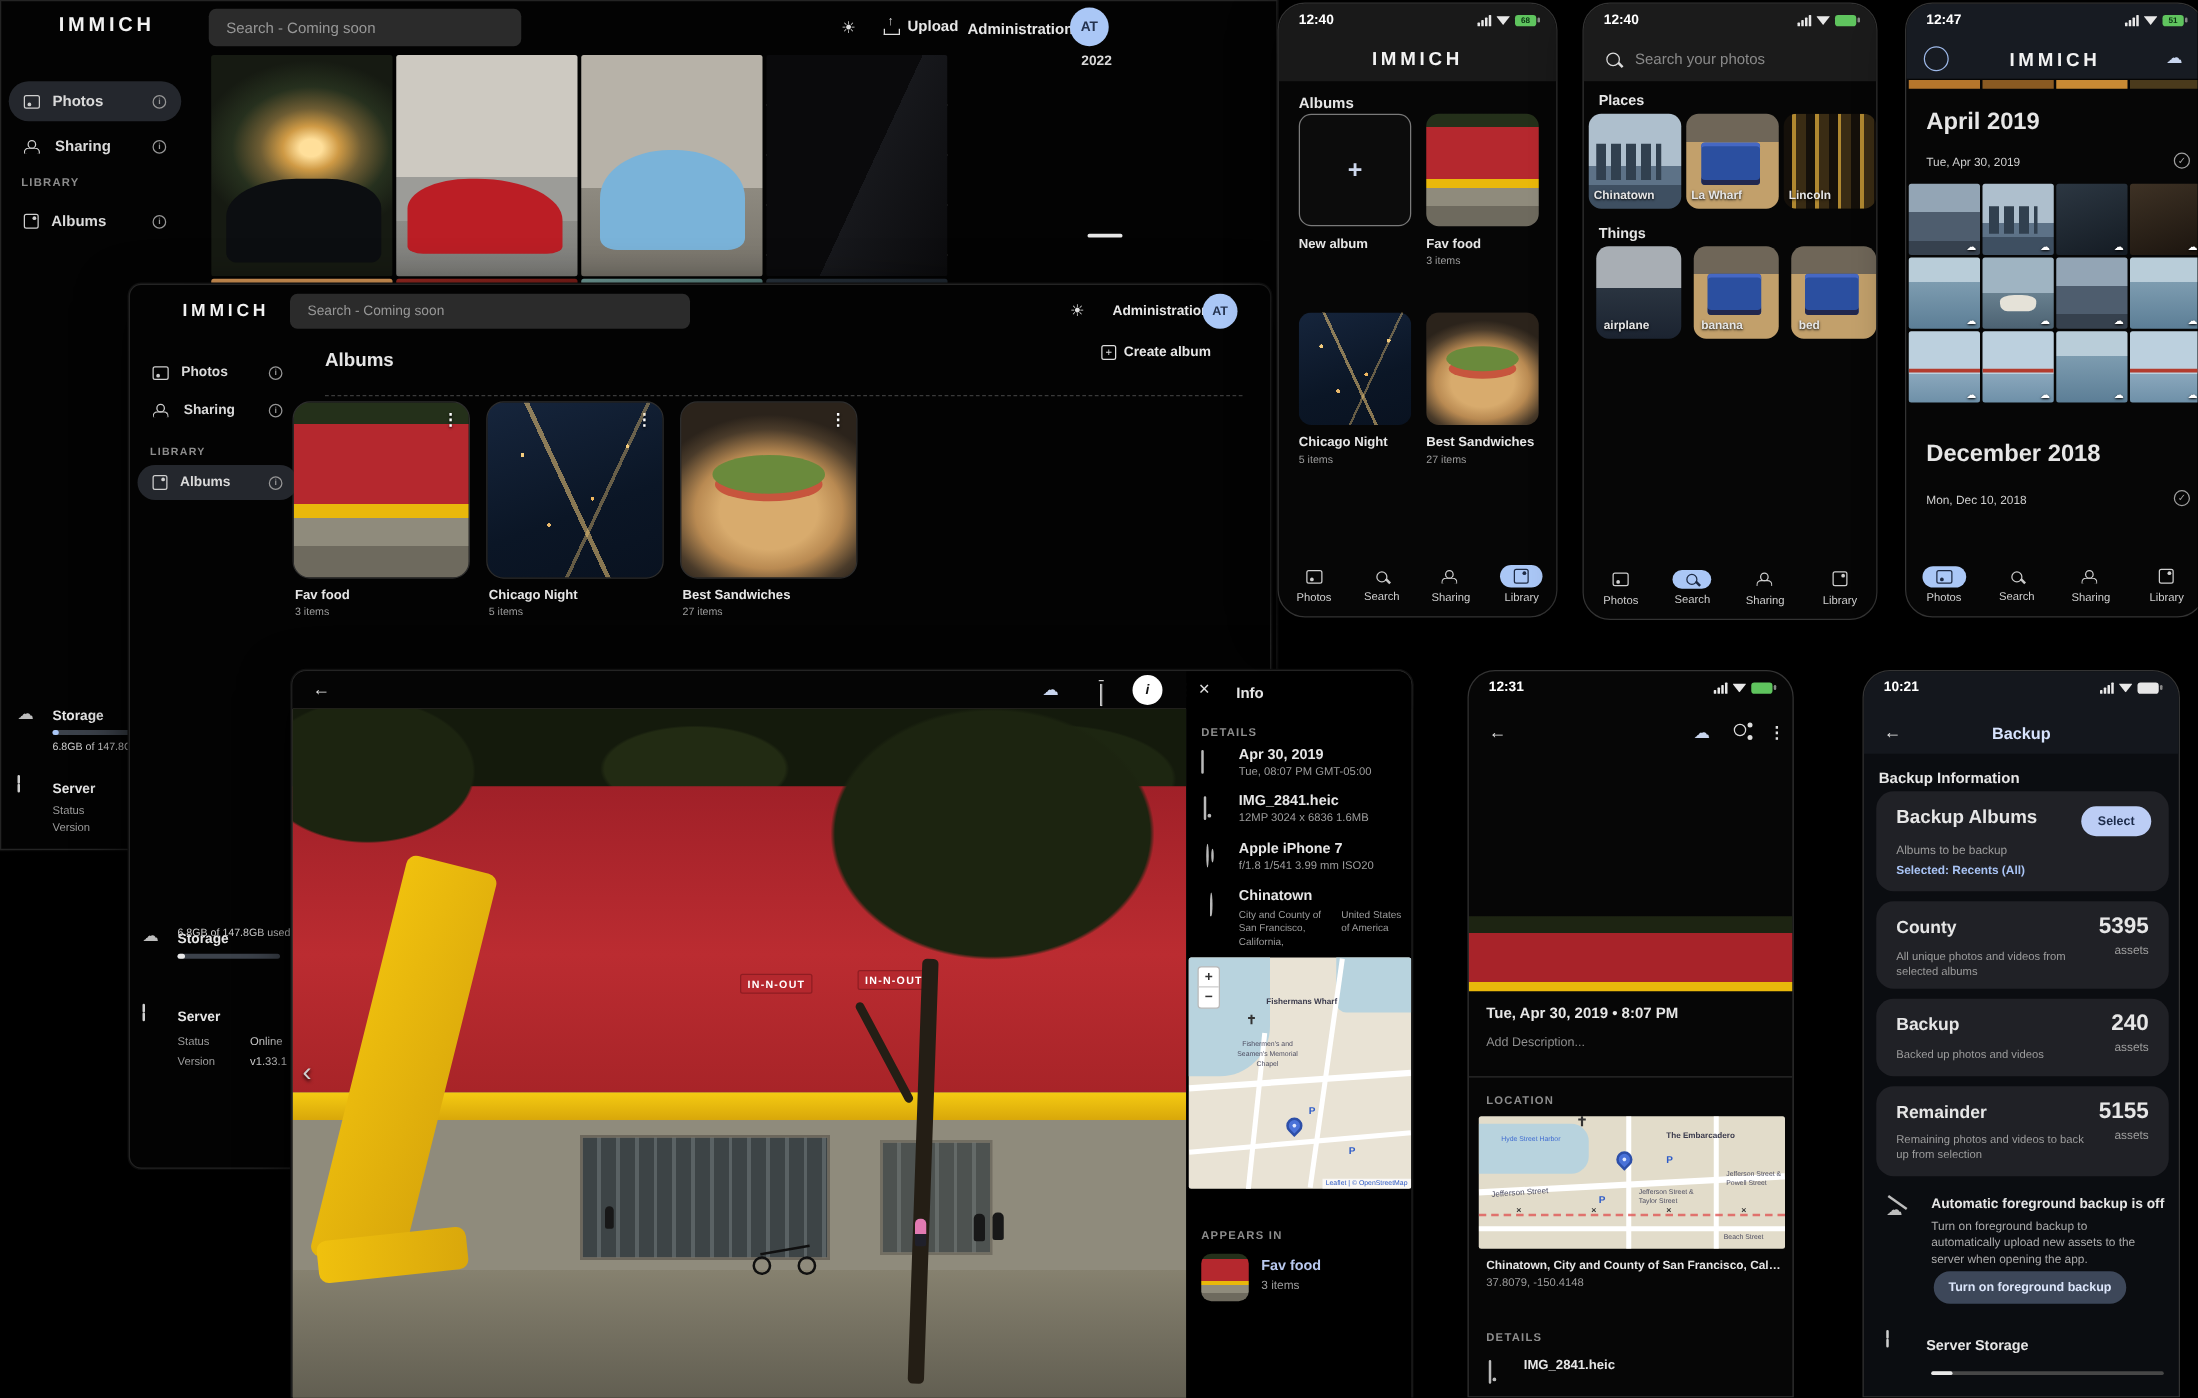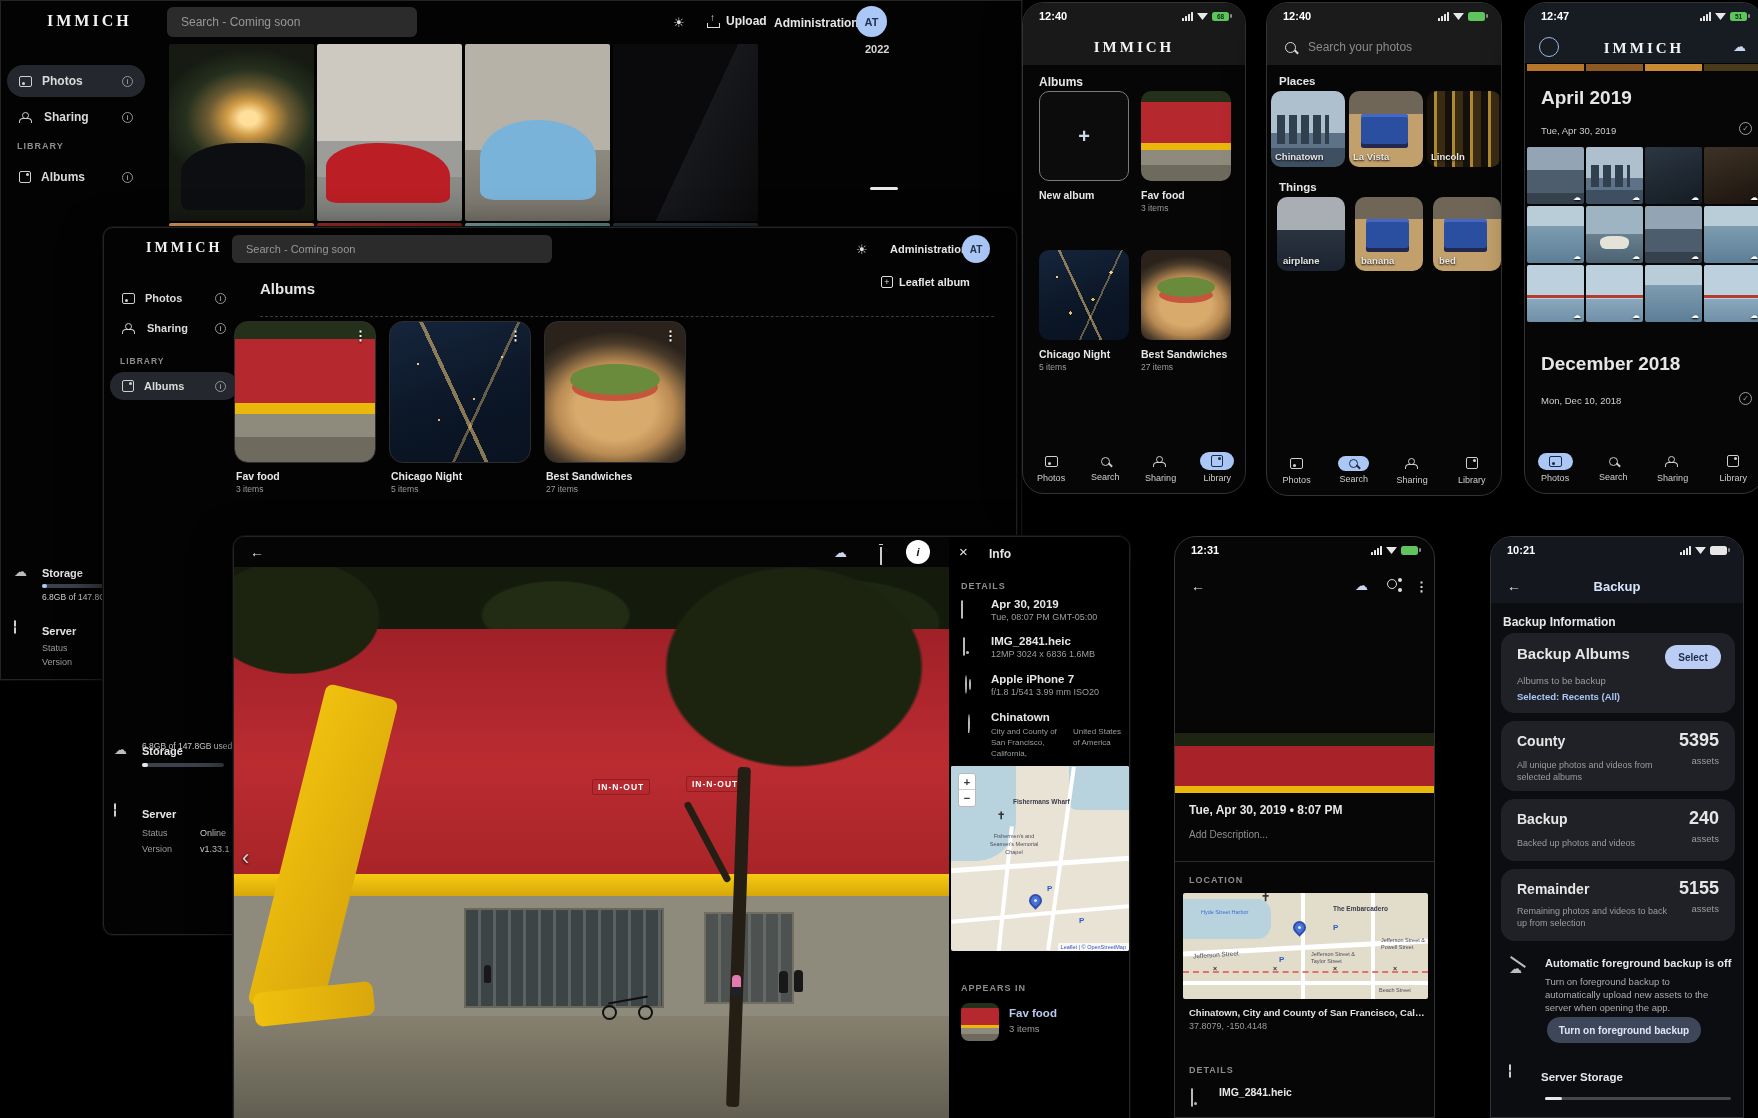--- a/index.html
+++ b/index.html
@@ -3,21 +3,21 @@
 <meta charset="utf-8">
 <style>
 *{margin:0;padding:0;box-sizing:border-box}
 html,body{width:1758px;height:1118px;background:#000;overflow:hidden;position:relative;
   font-family:"Liberation Sans",sans-serif;color:#e6e6e6;-webkit-font-smoothing:antialiased}
 .abs{position:absolute}
 .win{position:absolute;background:#030303;border:1px solid #242424;border-radius:10px;overflow:hidden;
   box-shadow:0 12px 40px rgba(0,0,0,.85),0 0 0 1px #151515}
 .phone{position:absolute;background:#060606;border:1px solid #333;border-radius:22px;overflow:hidden;
   box-shadow:0 10px 36px rgba(0,0,0,.9)}
-.serif{font-family:Liberation Serif, serif;letter-spacing:3px;font-weight:bold;color:#f2f2f2}
+.serif{font-family:Liberation Sans, sans-serif;letter-spacing:3px;font-weight:bold;color:#f2f2f2}
 .ring{border-radius:50%;background:conic-gradient(#e5493f,#f2a63c,#f5e04a,#57b950,#3b7bd8,#9048c8,#e5493f);position:relative}
 .ring::after{content:"";position:absolute;inset:32%;background:#000;border-radius:50%}
 .searchbar{background:#2b2b2b;border-radius:6px;color:#979797;display:flex;align-items:center;padding:0 14px;font-size:12px}
 .srow{display:flex;align-items:center;gap:10px;padding:0 12px;height:32px;border-radius:17px;font-size:12px;font-weight:bold;color:#dadada}
 .srow.active{background:#24272d}
 .flex1{flex:1}
 .seclab{font-size:9px;letter-spacing:1px;color:#8d8d8d;font-weight:bold}
 .inf{width:11px;height:11px;border:1px solid #969696;border-radius:50%;color:#969696;font-size:7px;
   display:inline-flex;align-items:center;justify-content:center;flex:none}
 .inf::after{content:"i"}
@@ -280,21 +280,21 @@
     <span class="abs t-b" style="left:38px;top:538px;font-size:11px">Server</span>
     <span class="abs gray" style="left:38px;top:558px;font-size:9px">Status</span>
     <span class="abs" style="left:96px;top:558px;font-size:9px;color:#d6d6d6">Online</span>
     <span class="abs gray" style="left:38px;top:574px;font-size:9px">Version</span>
     <span class="abs" style="left:96px;top:574px;font-size:9px;color:#d6d6d6">v1.33.1</span>
   </div>
 
   <span class="abs t-b" style="left:156px;top:52px;font-size:15px">Albums</span>
   <div class="abs" style="left:777px;top:48px;display:flex;align-items:center;gap:6px">
     <span style="width:12px;height:12px;border:1.3px solid #ddd;border-radius:2px;display:inline-flex;align-items:center;justify-content:center;font-size:9px;color:#ddd">+</span>
-    <span style="font-size:11px;font-weight:bold">Leaflet album</span>
+    <span style="font-size:11px;font-weight:bold">Create album</span>
   </div>
   <div class="abs" style="left:156px;top:88px;width:734px;border-top:1px dashed #3a3a3a"></div>
 
   <div class="acard g-innout-sm" style="left:130px;top:93px;width:142px;height:142px">
     <span class="cdots"></span>
   </div>
   <span class="abs t-b" style="left:132px;top:242px;font-size:10.5px">Fav food</span>
   <span class="abs gray" style="left:132px;top:256px;font-size:8.5px">3 items</span>
 
   <div class="acard g-chicago" style="left:285px;top:93px;width:142px;height:142px">
@@ -477,21 +477,21 @@
   <div class="abs" style="left:10px;top:30px;right:10px;height:28px;display:flex;align-items:center;gap:12px;padding:0 8px">
     <span class="imag" style="color:#dcdcdc;width:11px;height:11px"></span>
     <span style="color:#8a8a8a;font-size:12px">Search your photos</span>
   </div>
   <span class="abs t-b" style="left:12px;top:72px;font-size:11.5px">Places</span>
 
   <div class="abs g-skyline" style="left:4px;top:88px;width:74px;height:76px;border-radius:10px"></div>
   <div class="abs g-battery" style="left:82px;top:88px;width:74px;height:76px;border-radius:10px"></div>
   <div class="abs g-lincoln" style="left:160px;top:88px;width:74px;height:76px;border-radius:10px"></div>
   <span class="abs t-b" style="left:8px;top:148px;font-size:9.5px;text-shadow:0 1px 2px #000">Chinatown</span>
-  <span class="abs t-b" style="left:86px;top:148px;font-size:9.5px;text-shadow:0 1px 2px #000">La Vista</span>
+  <span class="abs t-b" style="left:86px;top:148px;font-size:9.5px;text-shadow:0 1px 2px #000">La Wharf</span>
   <span class="abs t-b" style="left:164px;top:148px;font-size:9.5px;text-shadow:0 1px 2px #000">Lincoln</span>
 
   <span class="abs t-b" style="left:12px;top:178px;font-size:11.5px">Things</span>
   <div class="abs g-hood" style="left:10px;top:194px;width:68px;height:74px;border-radius:10px"></div>
   <div class="abs g-battery" style="left:88px;top:194px;width:68px;height:74px;border-radius:10px"></div>
   <div class="abs g-battery" style="left:166px;top:194px;width:68px;height:74px;border-radius:10px"></div>
   <span class="abs t-b" style="left:16px;top:252px;font-size:9.5px;text-shadow:0 1px 2px #000">airplane</span>
   <span class="abs t-b" style="left:94px;top:252px;font-size:9.5px;text-shadow:0 1px 2px #000">banana</span>
   <span class="abs t-b" style="left:172px;top:252px;font-size:9.5px;text-shadow:0 1px 2px #000">bed</span>
 

